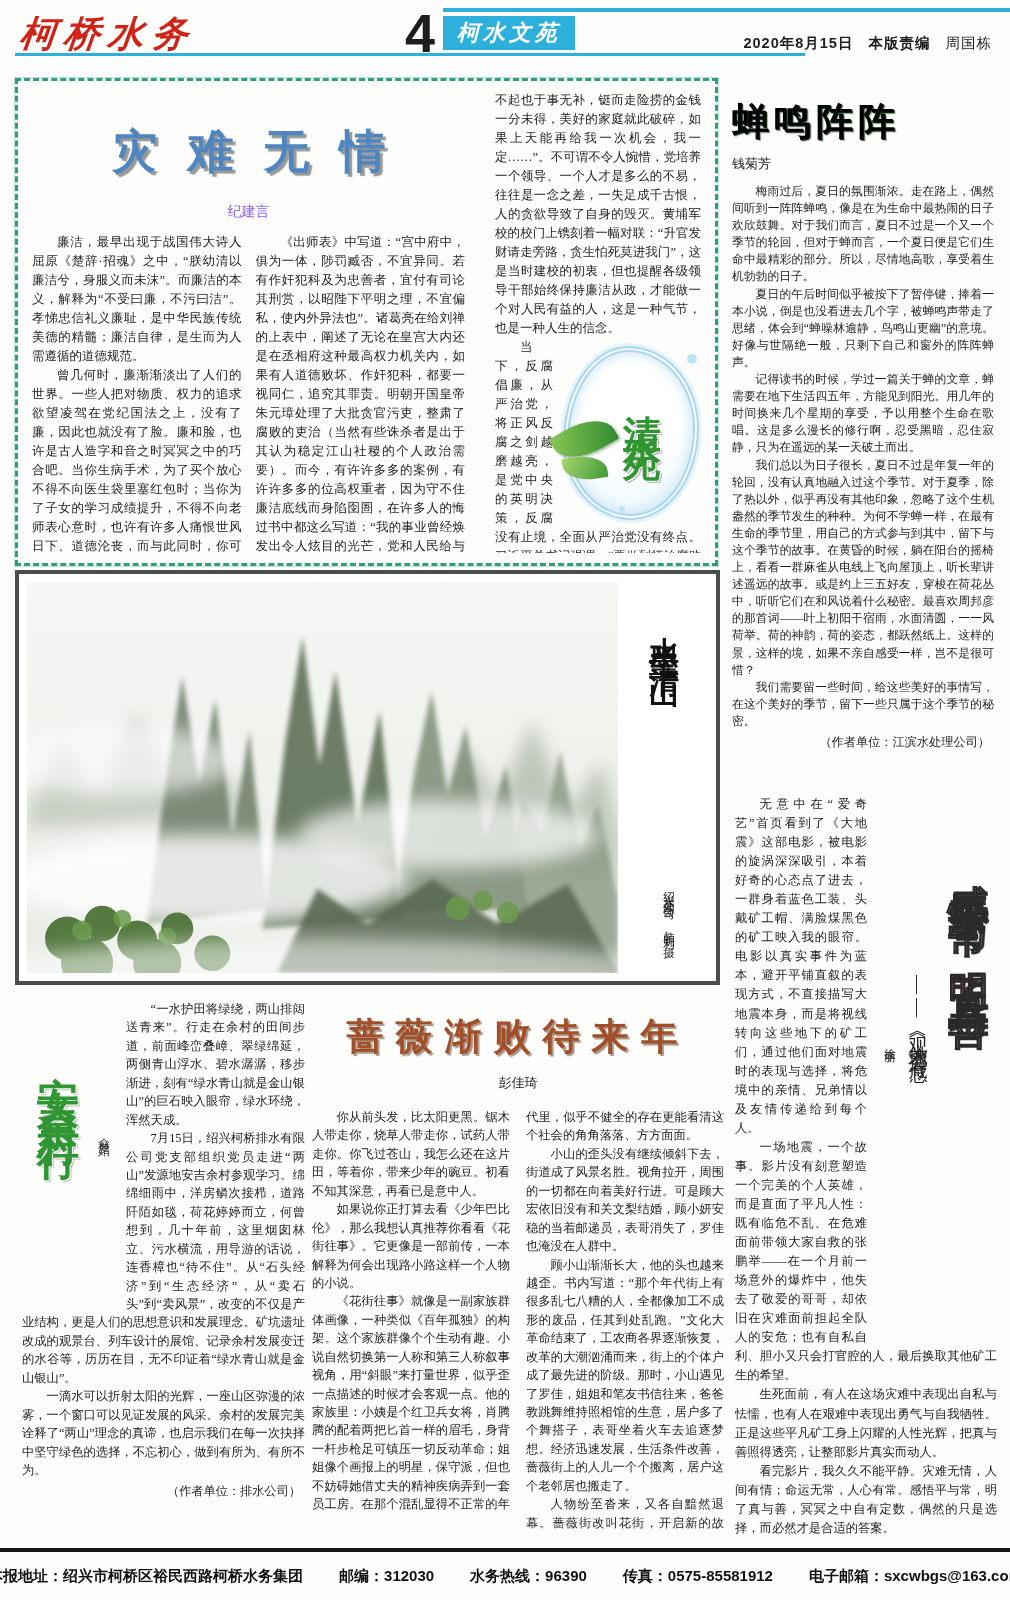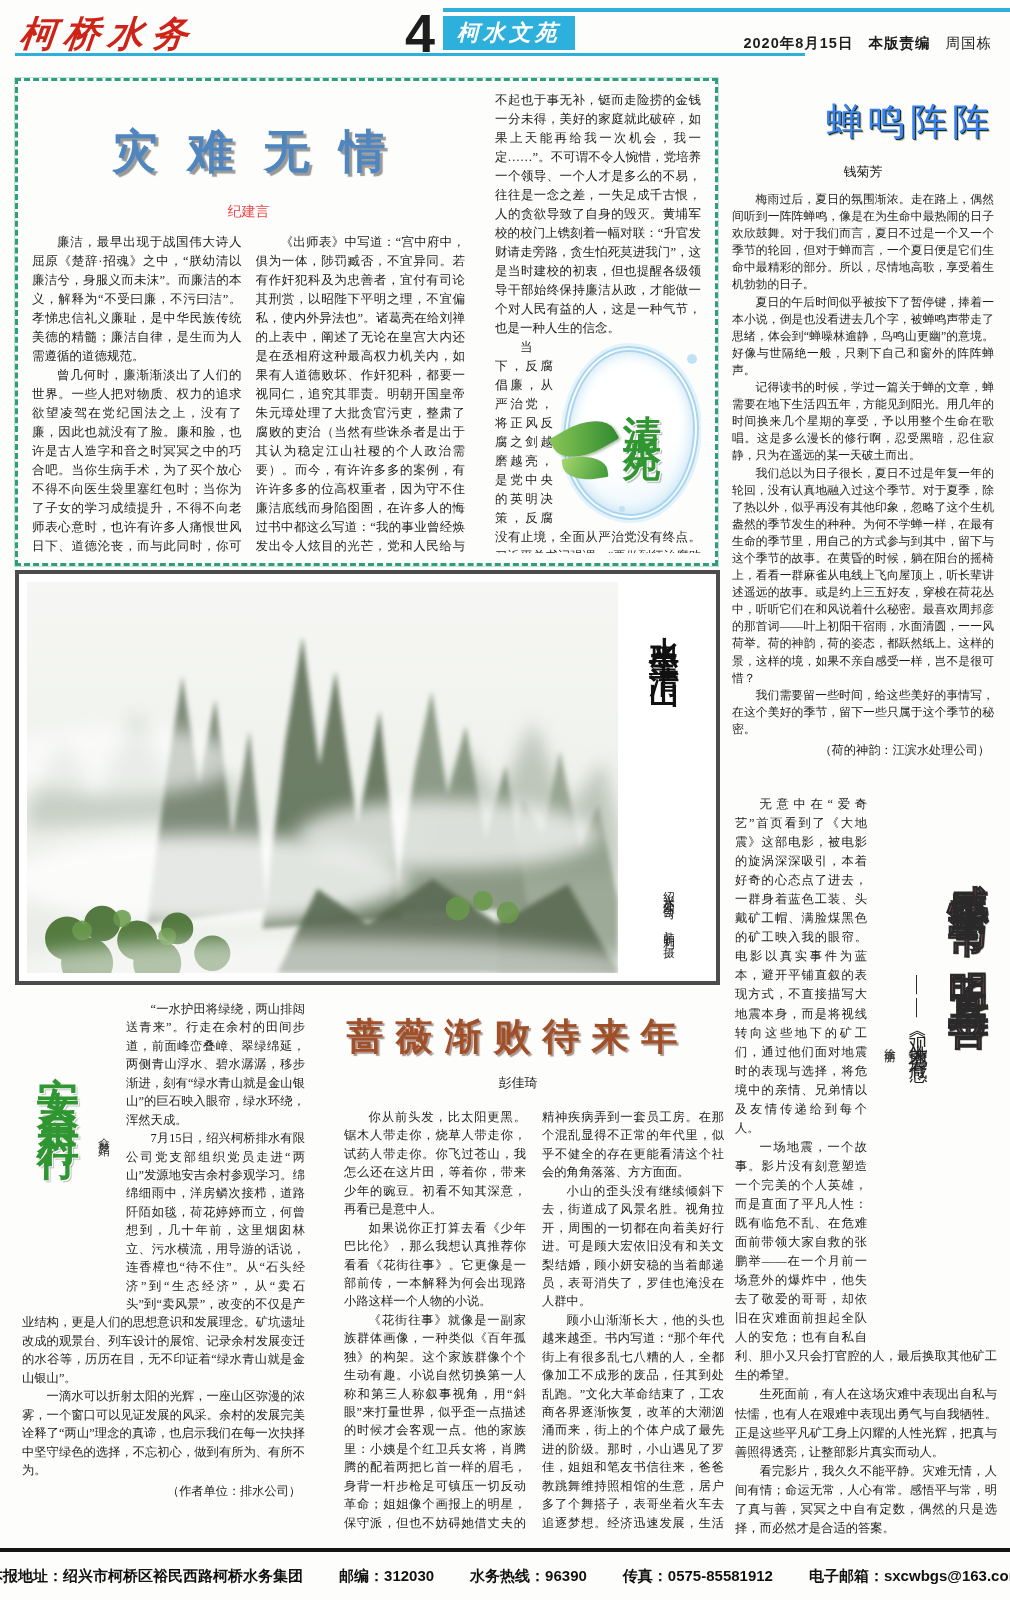--- a/index.html
+++ b/index.html
@@ -27,21 +27,21 @@
   p.para { font-size:12.5px; line-height:1.52; text-align:justify; text-indent:2em; }
   p.cont { text-indent:0; }
   .attribution { text-align:right; font-size:12.2px; padding-right:4px; margin-top:4px; }
   
   .lianjie { position:absolute; left:15px; top:78px; width:703px; height:488px;
     border:3px dashed #2e9e7e; outline:1px solid #bfe2d6; padding:10px 14px; display:flex; overflow:hidden; }
   .lj-left { width:448px; display:flex; flex-direction:column; }
   .lj-title { text-align:center; font-size:46px; font-weight:900; color:#4f86c0;
     letter-spacing:30px; padding-left:30px; margin-top:30px;
     text-shadow:3px 3px 1px rgba(30,30,30,.45); font-family:"DejaVu Serif",serif; }
-  .lj-author { text-align:center; font-size:14px; margin:20px 0 12px; color:#ef4444; }
+  .lj-author { text-align:center; font-size:14px; margin:20px 0 12px; color:#8b5cf6; }
   .lj-cols { display:flex; gap:14px; flex:1; overflow:hidden; }
   .lj-col { flex:1; overflow:hidden; }
   .lj-right { width:213px; margin-left:30px; overflow:hidden; }
   
   .badge { float:right; width:140px; height:178px; margin:6px 0 0 8px; position:relative; }
   .badge-blob { position:absolute; inset:2px;
     border-radius:48% 52% 50% 50% / 55% 47% 53% 45%;
     background:radial-gradient(circle at 38% 30%, #ffffff 50%, #e2f2fb 100%);
     border:6px double #a9d6ee; box-shadow:0 0 0 3px #e4f3fb, inset 0 0 14px #bfe0f2; }
   .badge-leaf1 { position:absolute; left:-8px; top:78px; width:62px; height:34px;
@@ -50,24 +50,24 @@
   .badge-leaf2 { position:absolute; left:2px; top:112px; width:44px; height:24px;
     background:linear-gradient(120deg,#a7d66e,#3f9a38); border-radius:4% 70% 4% 70%;
     transform:rotate(-8deg); }
   .badge-drop1 { position:absolute; right:4px; top:10px; width:10px; height:10px; border-radius:50%;
     background:#bfe3f5; box-shadow:-70px 150px 0 -2px #bfe3f5, 20px 120px 0 -3px #cdeaf8; }
   .badge-text { position:absolute; right:30px; top:16px; writing-mode:vertical-rl;
     font-size:38px; font-weight:900; color:#2f9632; letter-spacing:14px;
     font-family:"DejaVu Serif",serif; text-shadow:1px 1px 0 #fff,2px 2px 1px rgba(0,0,0,.3); }
   
   .chanming { position:absolute; left:732px; top:97px; width:262px; height:678px; overflow:hidden; }
-  .cm-title { text-align:right; font-size:37px; font-weight:400; color:#3b82f6;
+  .cm-title { text-align:left; font-size:37px; font-weight:700; color:#000000;
     letter-spacing:5px; font-family:"DejaVu Sans",sans-serif;
     text-shadow:1px 1px 0 #123012, 2px 2px 0 rgba(0,0,0,.25); }
-  .cm-author { text-align:center; font-size:13px; margin:16px 0 10px; }
+  .cm-author { font-size:13px; margin:8px 0 10px; }
   .chanming p.para { font-size:11.8px; line-height:1.45; }
   
   .photo-frame { position:absolute; left:15px; top:570px; width:705px; height:415px;
     border:4px solid #4c4c4c; background:#fff; padding:8px; display:flex; }
   .photo-art { flex:1; position:relative; overflow:hidden; background:#f2f4f0; }
   .photo-art svg { width:100%; height:100%; display:block; }
   .photo-side { width:90px; position:relative; }
   .photo-title { position:absolute; right:24px; top:30px; writing-mode:vertical-rl;
     font-size:30px; font-weight:900; letter-spacing:10px; font-family:"Liberation Sans",sans-serif; color:#111; }
   .photo-credit { position:absolute; right:32px; top:300px; writing-mode:vertical-rl;
@@ -81,21 +81,21 @@
     font-family:"DejaVu Serif",serif; text-shadow:1px 1px 0 #fff,2px 2px 1px rgba(0,0,0,.25); }
   .anji-author { position:absolute; right:6px; top:128px; writing-mode:vertical-rl;
     font-size:12px; letter-spacing:4px; color:#333; }
   .anji p.para { font-size:12.3px; line-height:1.5; }
   
   .qiangwei { position:absolute; left:312px; top:1012px; width:412px; height:528px; overflow:hidden; }
   .qw-title { text-align:center; font-size:37px; font-weight:900; color:#a04f28;
     letter-spacing:12px; font-family:"DejaVu Serif",serif;
     text-shadow:2px 2px 1px rgba(70,25,0,.45); }
   .qw-author { text-align:center; font-size:13px; margin:12px 0 16px; }
-  .qw-body { column-count:2; column-gap:16px; column-fill:auto; height:430px; overflow:hidden;margin-left:32px; }
+  .qw-body { column-count:2; column-gap:16px; column-fill:auto; height:430px; overflow:hidden; }
   .qw-body p.para { font-size:12.3px; line-height:1.5; }
   
   .ganwu { position:absolute; left:735px; top:795px; width:262px; height:745px; overflow:hidden; }
   .gw-titleblock { float:right; width:120px; height:508px; position:relative; margin:28px 0 6px 10px; }
   .gw-title { position:absolute; right:0; top:30px; writing-mode:vertical-rl;
     font-size:40px; font-weight:900; color:#8d5868; letter-spacing:8px;
     font-family:"DejaVu Sans",sans-serif; -webkit-text-stroke:1px #2a2a2a;
     text-shadow:1px 1px 0 rgba(0,0,0,.4); }
   .gw-subtitle { position:absolute; right:66px; top:152px; writing-mode:vertical-rl;
     font-size:19px; letter-spacing:4px; color:#222; }
@@ -156,21 +156,21 @@
   </div>
 
   <div class="chanming">
     <div class="cm-title">蝉鸣阵阵</div>
     <div class="cm-author">钱菊芳</div>
     <p class="para">梅雨过后，夏日的氛围渐浓。走在路上，偶然间听到一阵阵蝉鸣，像是在为生命中最热闹的日子欢欣鼓舞。对于我们而言，夏日不过是一个又一个季节的轮回，但对于蝉而言，一个夏日便是它们生命中最精彩的部分。所以，尽情地高歌，享受着生机勃勃的日子。</p>
     <p class="para">夏日的午后时间似乎被按下了暂停键，捧着一本小说，倒是也没看进去几个字，被蝉鸣声带走了思绪，体会到“蝉噪林逾静，鸟鸣山更幽”的意境。好像与世隔绝一般，只剩下自己和窗外的阵阵蝉声。</p>
     <p class="para">记得读书的时候，学过一篇关于蝉的文章，蝉需要在地下生活四五年，方能见到阳光。用几年的时间换来几个星期的享受，予以用整个生命在歌唱。这是多么漫长的修行啊，忍受黑暗，忍住寂静，只为在遥远的某一天破土而出。</p>
     <p class="para">我们总以为日子很长，夏日不过是年复一年的轮回，没有认真地融入过这个季节。对于夏季，除了热以外，似乎再没有其他印象，忽略了这个生机盎然的季节发生的种种。为何不学蝉一样，在最有生命的季节里，用自己的方式参与到其中，留下与这个季节的故事。在黄昏的时候，躺在阳台的摇椅上，看看一群麻雀从电线上飞向屋顶上，听长辈讲述遥远的故事。或是约上三五好友，穿梭在荷花丛中，听听它们在和风说着什么秘密。最喜欢周邦彦的那首词——叶上初阳干宿雨，水面清圆，一一风荷举。荷的神韵，荷的姿态，都跃然纸上。这样的景，这样的境，如果不亲自感受一样，岂不是很可惜？</p>
     <p class="para">我们需要留一些时间，给这些美好的事情写，在这个美好的季节，留下一些只属于这个季节的秘密。</p>
-    <div class="attribution">（荷的神韵：江滨水处理公司）</div>
+    <div class="attribution">（作者单位：江滨水处理公司）</div>
   </div>
 
   <div class="photo-frame">
     <div class="photo-art">
       <svg viewBox="0 0 590 395" preserveAspectRatio="none">
         <defs>
           <filter id="b1" x="-20%" y="-20%" width="140%" height="140%">
               <feGaussianBlur stdDeviation="2.5"></feGaussianBlur>
             </filter>
           <filter id="b2" x="-40%" y="-40%" width="180%" height="180%">

